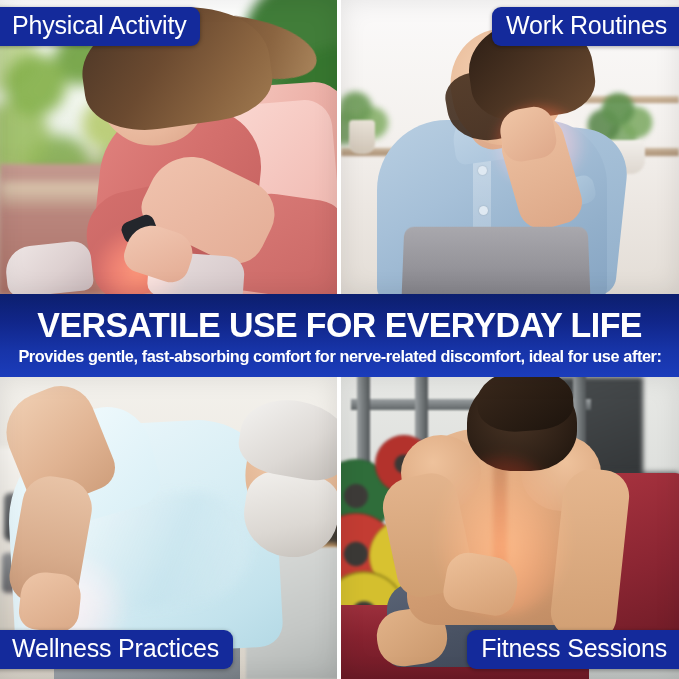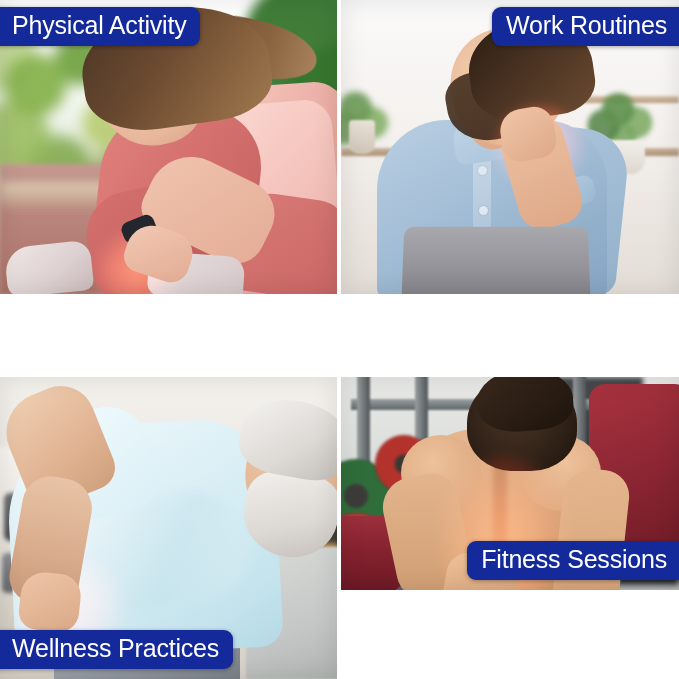--- a/index.html
+++ b/index.html
@@ -22,21 +22,21 @@
 
   
   .quad {
     position: absolute;
     overflow: hidden;
     background: #fef9c3;
   }
   .quad-tl { left: 0;   top: 0;   width: 337px; height: 294px; }
   .quad-tr { left: 341px; top: 0; width: 338px; height: 294px; }
   .quad-bl { left: 0;   top: 377px; width: 337px; height: 302px; }
-  .quad-br { left: 341px; top: 377px; width: 338px; height: 213px; }
+  .quad-br { left: 341px; top: 377px; width: 338px; height: 302px; }
 
   .scene { position: absolute; inset: 0; }
   .layer { position: absolute; }
 
   
   .glow {
     position: absolute;
     border-radius: 50%;
     mix-blend-mode: screen;
     pointer-events: none;
@@ -729,14 +729,18 @@
       <div class="layer br-armleft"></div>
       <div class="layer br-head"></div>
       <div class="layer br-hairtuft"></div>
       <div class="glow br-glow"></div>
       <div class="layer br-hand"></div>
       <div class="vignette"></div>
     </div>
     <div class="label label-br">Fitness Sessions</div>
   </div>
 
+  <div class="banner">
+    <div class="banner-title">VERSATILE USE FOR EVERYDAY LIFE</div>
+    <div class="banner-sub">Provides gentle, fast-absorbing comfort for nerve-related discomfort, ideal for use after:</div>
+  </div>
 
 </div>
 
 </body></html>

